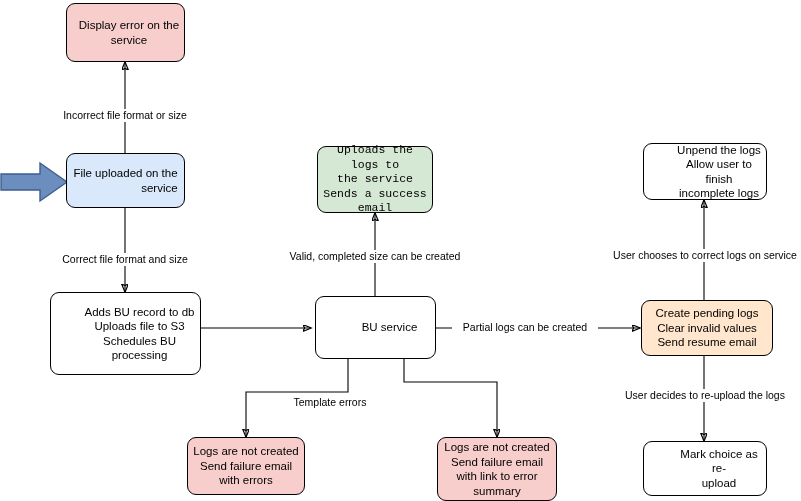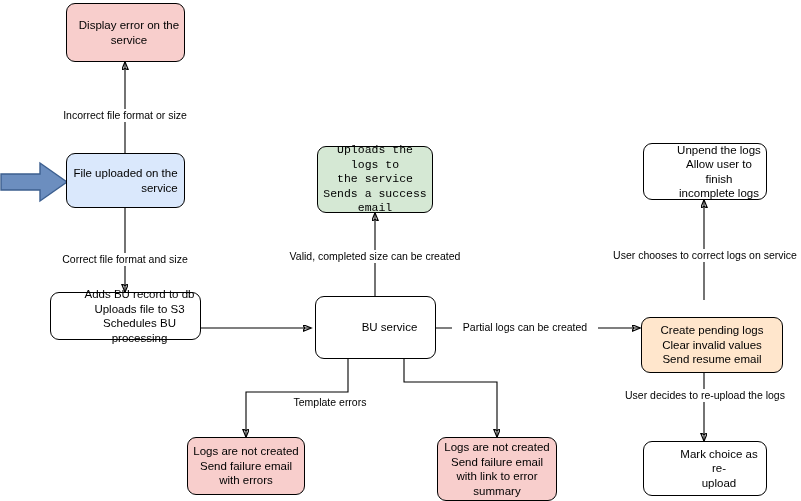--- a/index.html
+++ b/index.html
@@ -108,36 +108,36 @@
   <svg class="big-arrow" style="left:0px; top:160px;" width="70" height="44" viewBox="0 0 70 44" xmlns="http://www.w3.org/2000/svg">
     <path d="M1,14 L40,14 L40,3 L67,22 L40,41 L40,30 L1,30 Z" fill="#6c8ebf" stroke="#3c5f8f" stroke-width="1.4" stroke-linejoin="miter"></path>
   </svg>
 
   <div class="node fill-pink" style="left:66px; top:3px; width:119px; height:59px;padding-left:11px;">Display error on the
 service</div>
 
   <div class="node fill-blue" style="left:66px; top:153px; width:119px; height:55px;text-align:right;">File uploaded on the
 service</div>
 
-  <div class="node fill-white" style="left:50px; top:292px; width:151px; height:48px;">Adds BU record to db
+  <div class="node fill-white" style="left:50px; top:292px; width:151px; height:83px;">Adds BU record to db
 Uploads file to S3
 Schedules BU processing</div>
 
   <div class="node fill-green" style="left:317px; top:146px; width:116px; height:67px;">Uploads the logs to
 the service
 Sends a success
 email</div>
 
   <div class="node fill-white" style="left:315px; top:296px; width:121px; height:63px;">BU service</div>
 
   <div class="node fill-white" style="left:643px; top:143px; width:124px; height:57px;">Unpend the logs
 Allow user to finish
 incomplete logs</div>
 
-  <div class="node fill-yellow" style="left:641px; top:300px; width:142px; height:56px;margin-top:17px;">Create pending logs
+  <div class="node fill-yellow" style="left:641px; top:300px; width:132px; height:56px;">Create pending logs
 Clear invalid values
 Send resume email</div>
 
   <div class="node fill-pink" style="left:187px; top:437px; width:118px; height:58px;">Logs are not created
 Send failure email
 with errors</div>
 
   <div class="node fill-pink" style="left:437px; top:437px; width:120px; height:64px;">Logs are not created
 Send failure email
 with link to error

